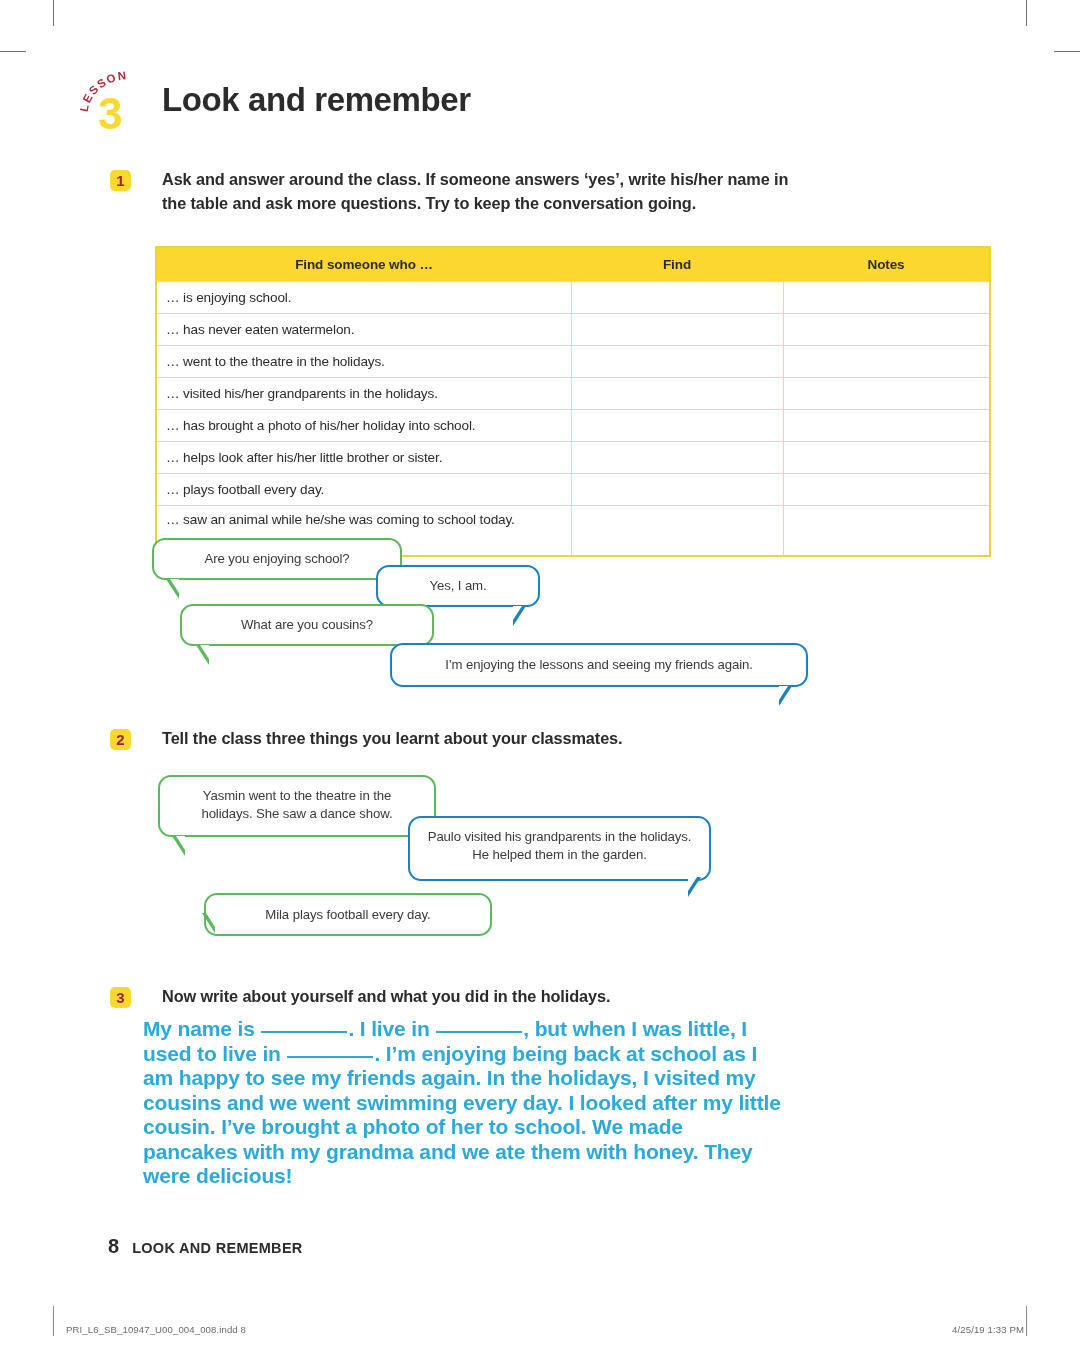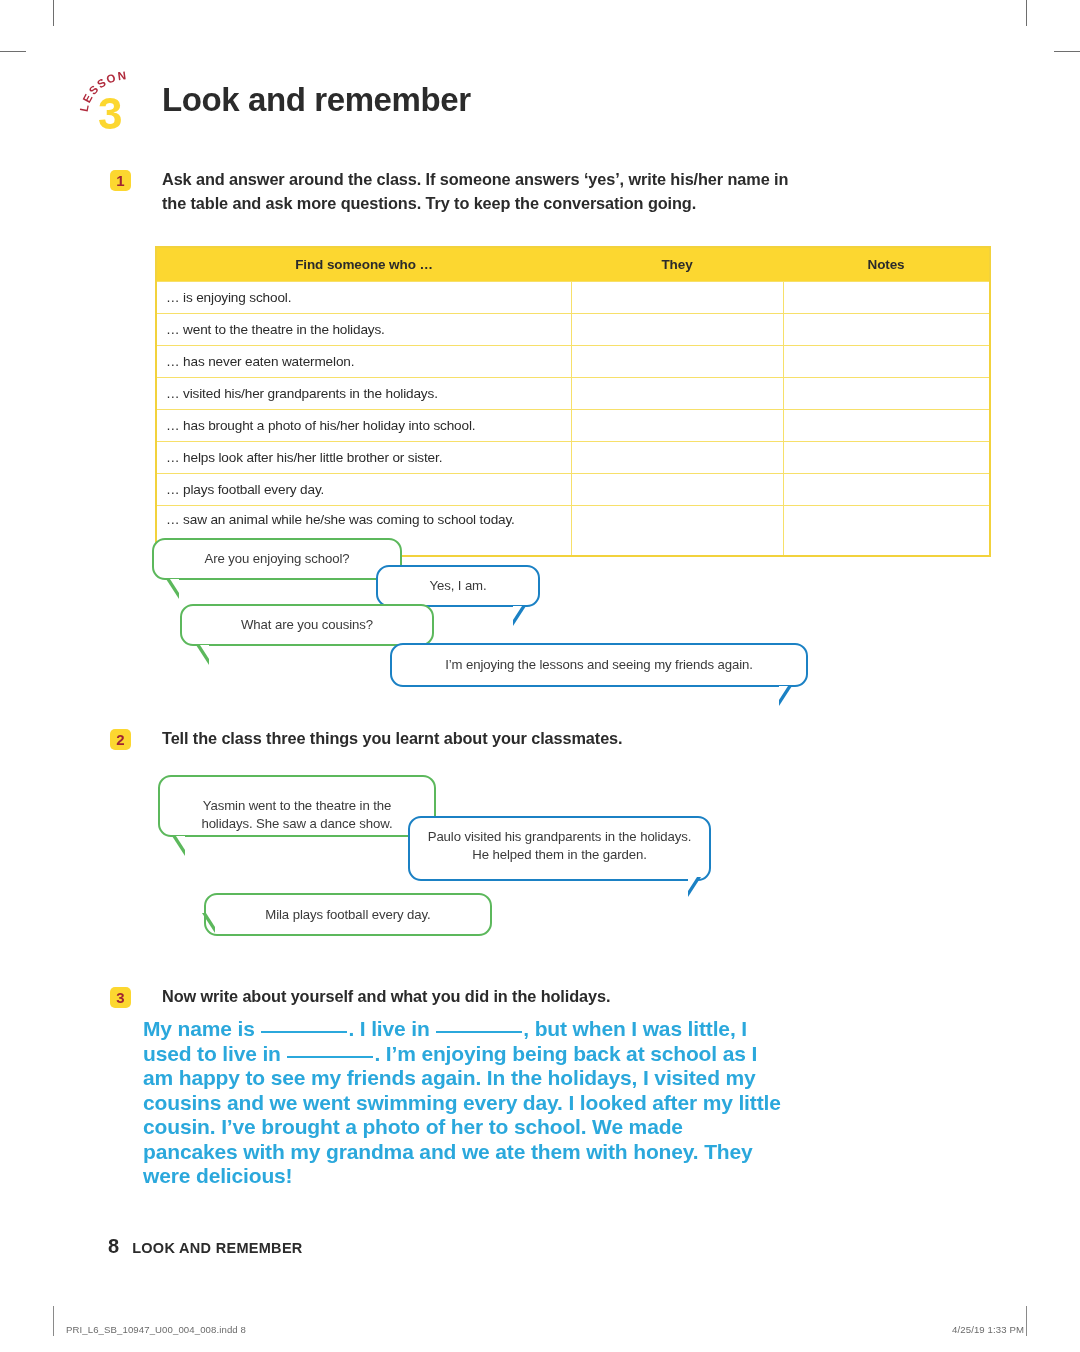--- a/index.html
+++ b/index.html
@@ -308,37 +308,37 @@
   <div class="tbl-wrap">
     <table class="find-table">
       <colgroup>
           <col class="c1">
           <col class="c2">
           <col class="c3">
         </colgroup>
       <thead>
         <tr>
           <th>Find someone who …</th>
-          <th>They</th>
+          <th>Find</th>
           <th>Notes</th>
         </tr>
       </thead>
       <tbody>
         <tr>
           <td>… is enjoying school.</td>
           <td class="blank"></td>
           <td class="blank"></td>
         </tr>
         <tr>
+          <td>… has never eaten watermelon.</td>
+          <td class="blank"></td>
+          <td class="blank"></td>
+        </tr>
+        <tr>
           <td>… went to the theatre in the holidays.</td>
-          <td class="blank"></td>
-          <td class="blank"></td>
-        </tr>
-        <tr>
-          <td>… has never eaten watermelon.</td>
           <td class="blank"></td>
           <td class="blank"></td>
         </tr>
         <tr>
           <td>… visited his/her grandparents in the holidays.</td>
           <td class="blank"></td>
           <td class="blank"></td>
         </tr>
         <tr>
           <td>… has brought a photo of his/her holiday into school.</td>
@@ -387,21 +387,21 @@
     <div class="tail tail-blue-dr" style="left:779px; top:686px;"></div>
   </div>
 
   <div class="ex" id="ex2">
     <div class="ex-badge">2</div>
     <div class="ex-text">Tell the class three things you learnt about your classmates.</div>
   </div>
 
   <div class="bubbles" style="left:0; top:0; width:1080px; height:1352px;">
 
-    <div class="bub green" style="left:158px; top:775px; width:278px; height:62px; align-items:flex-start; padding-top:20px;">
+    <div class="bub green" style="left:158px; top:775px; width:278px; height:62px; align-items:flex-start; padding-top:10px;">
       <span>Yasmin went to the theatre in the holidays. She saw a dance show.</span>
     </div>
     <div class="tail tail-green-dl" style="left:172px; top:836px;"></div>
 
     <div class="bub blue" style="left:408px; top:816px; width:303px; height:65px; align-items:flex-start; padding-top:10px;">
       <span>Paulo visited his grandparents in the holidays. He helped them in the garden.</span>
     </div>
     <div class="tail tail-blue-dr" style="left:688px; top:877px;"></div>
 
     <div class="bub green" style="left:188px; top:893px; width:288px; height:43px;margin-left:16px;">

